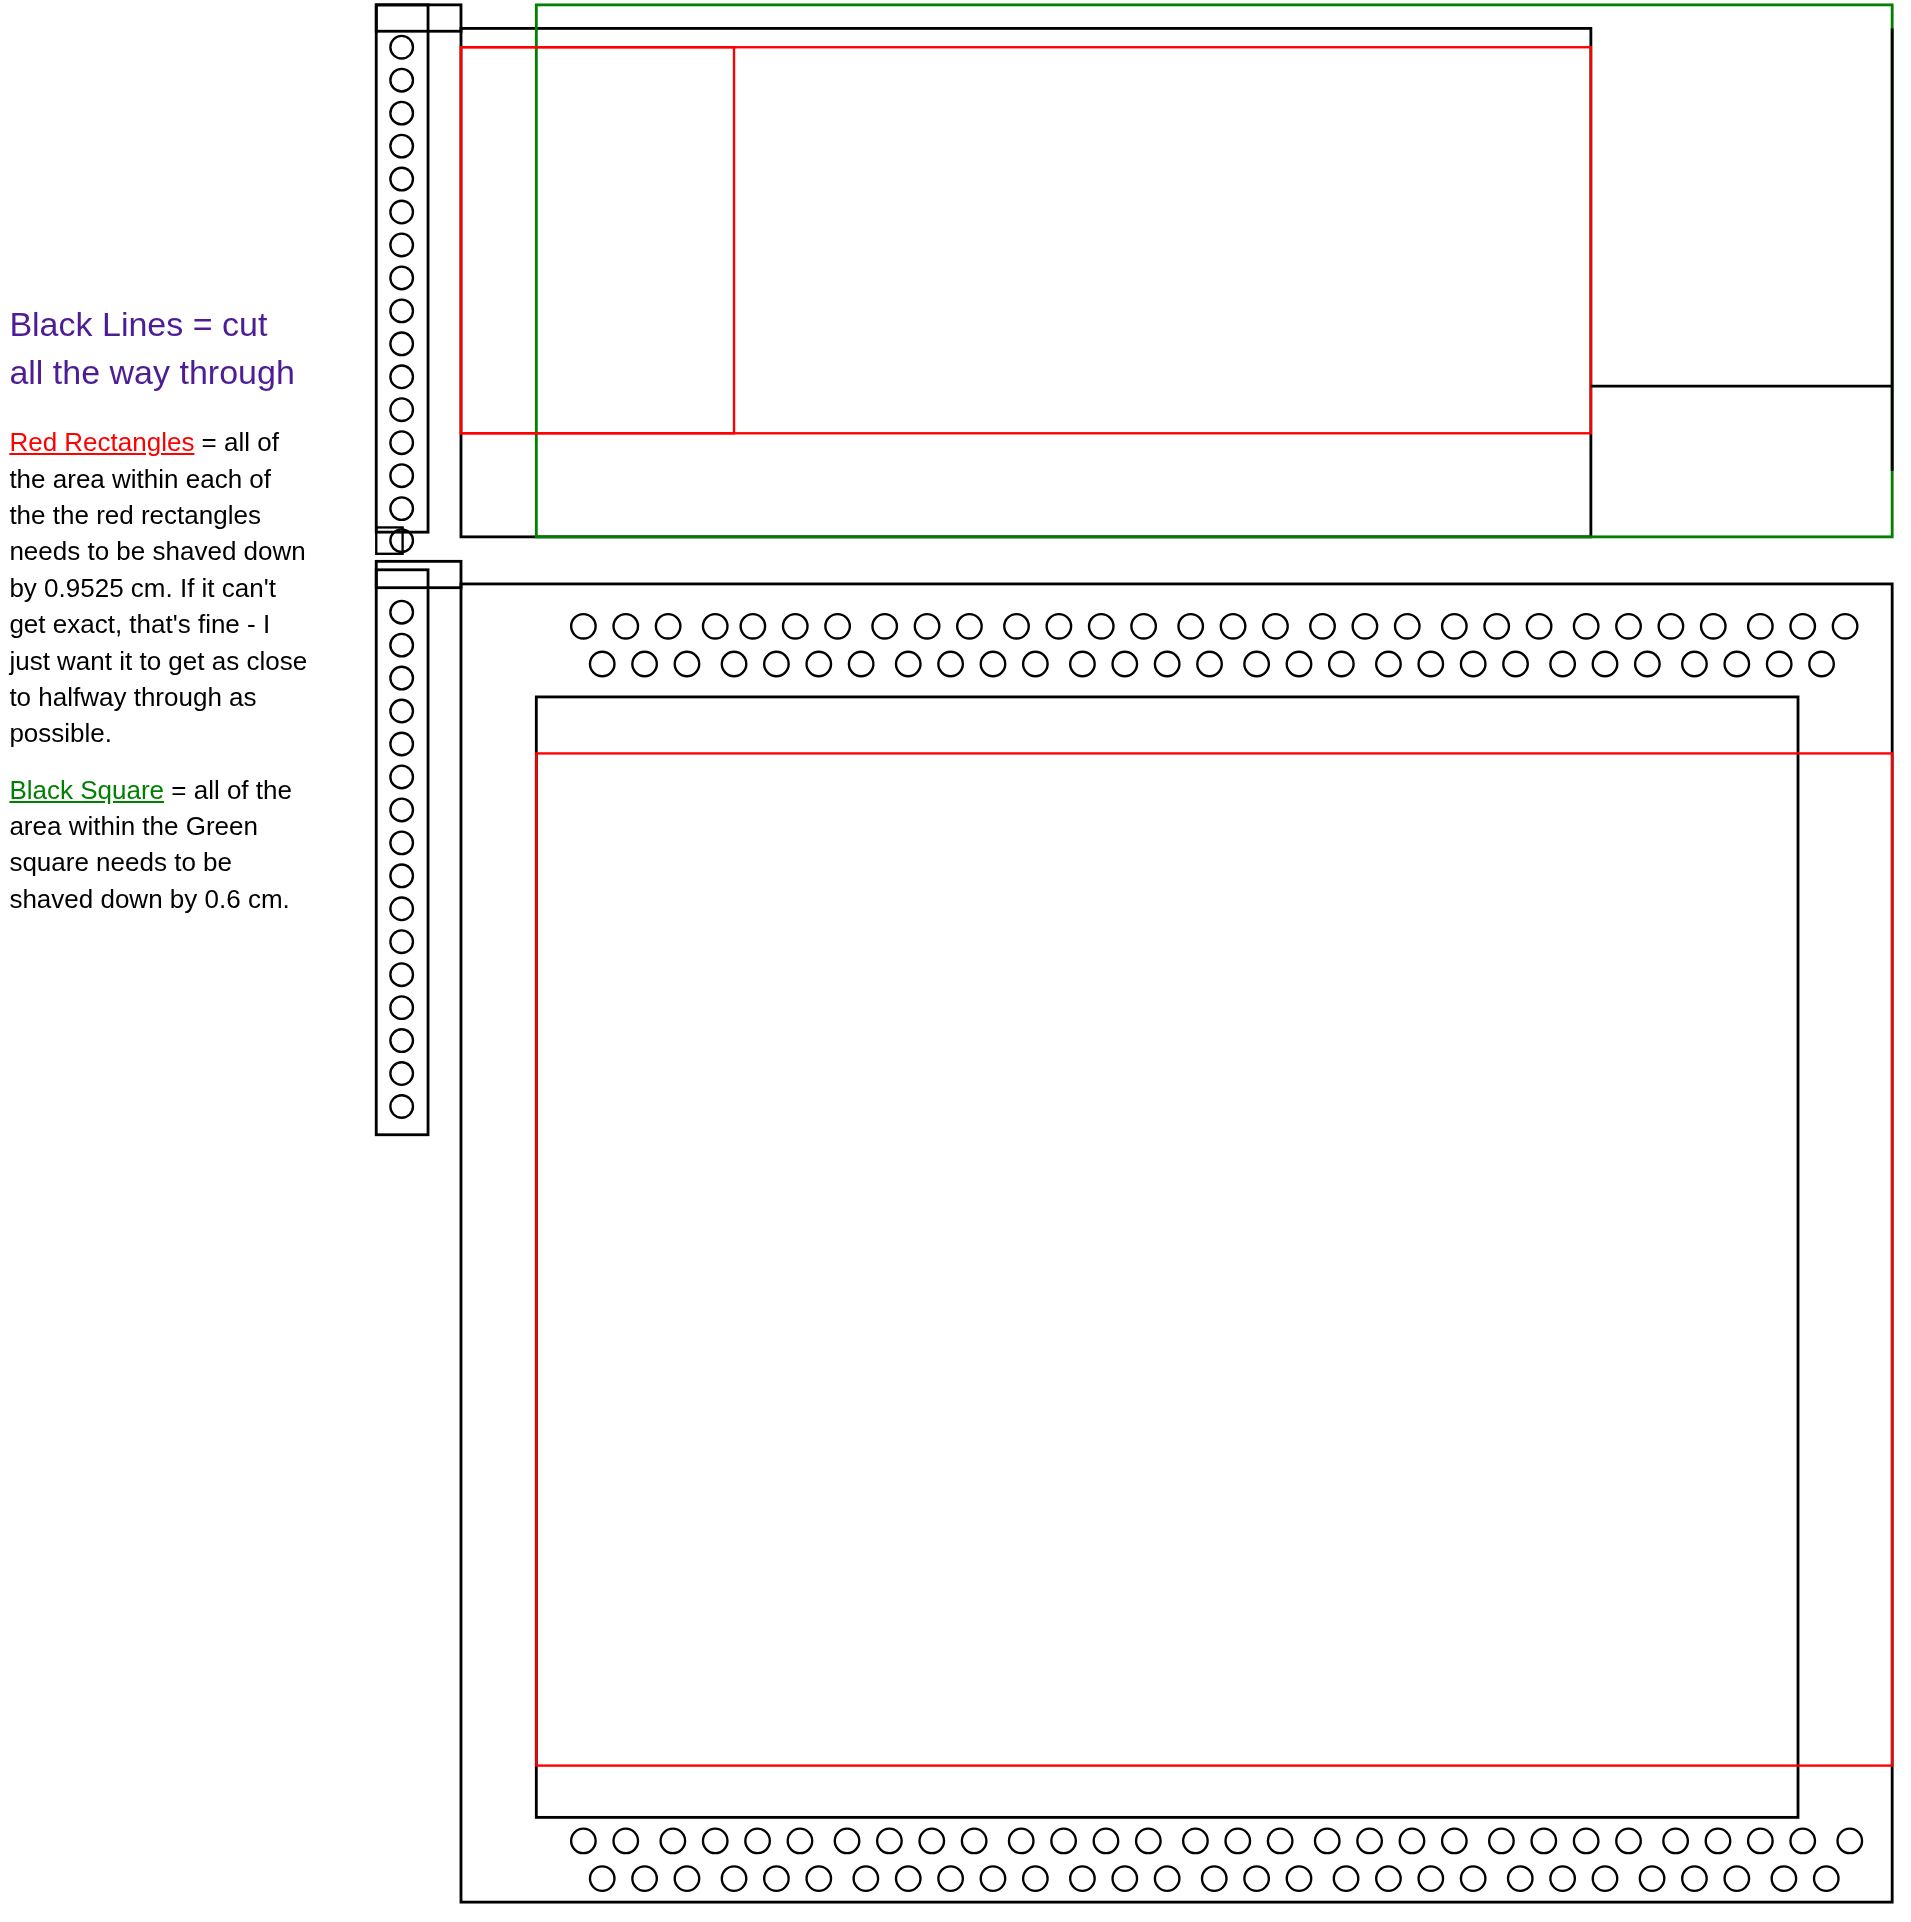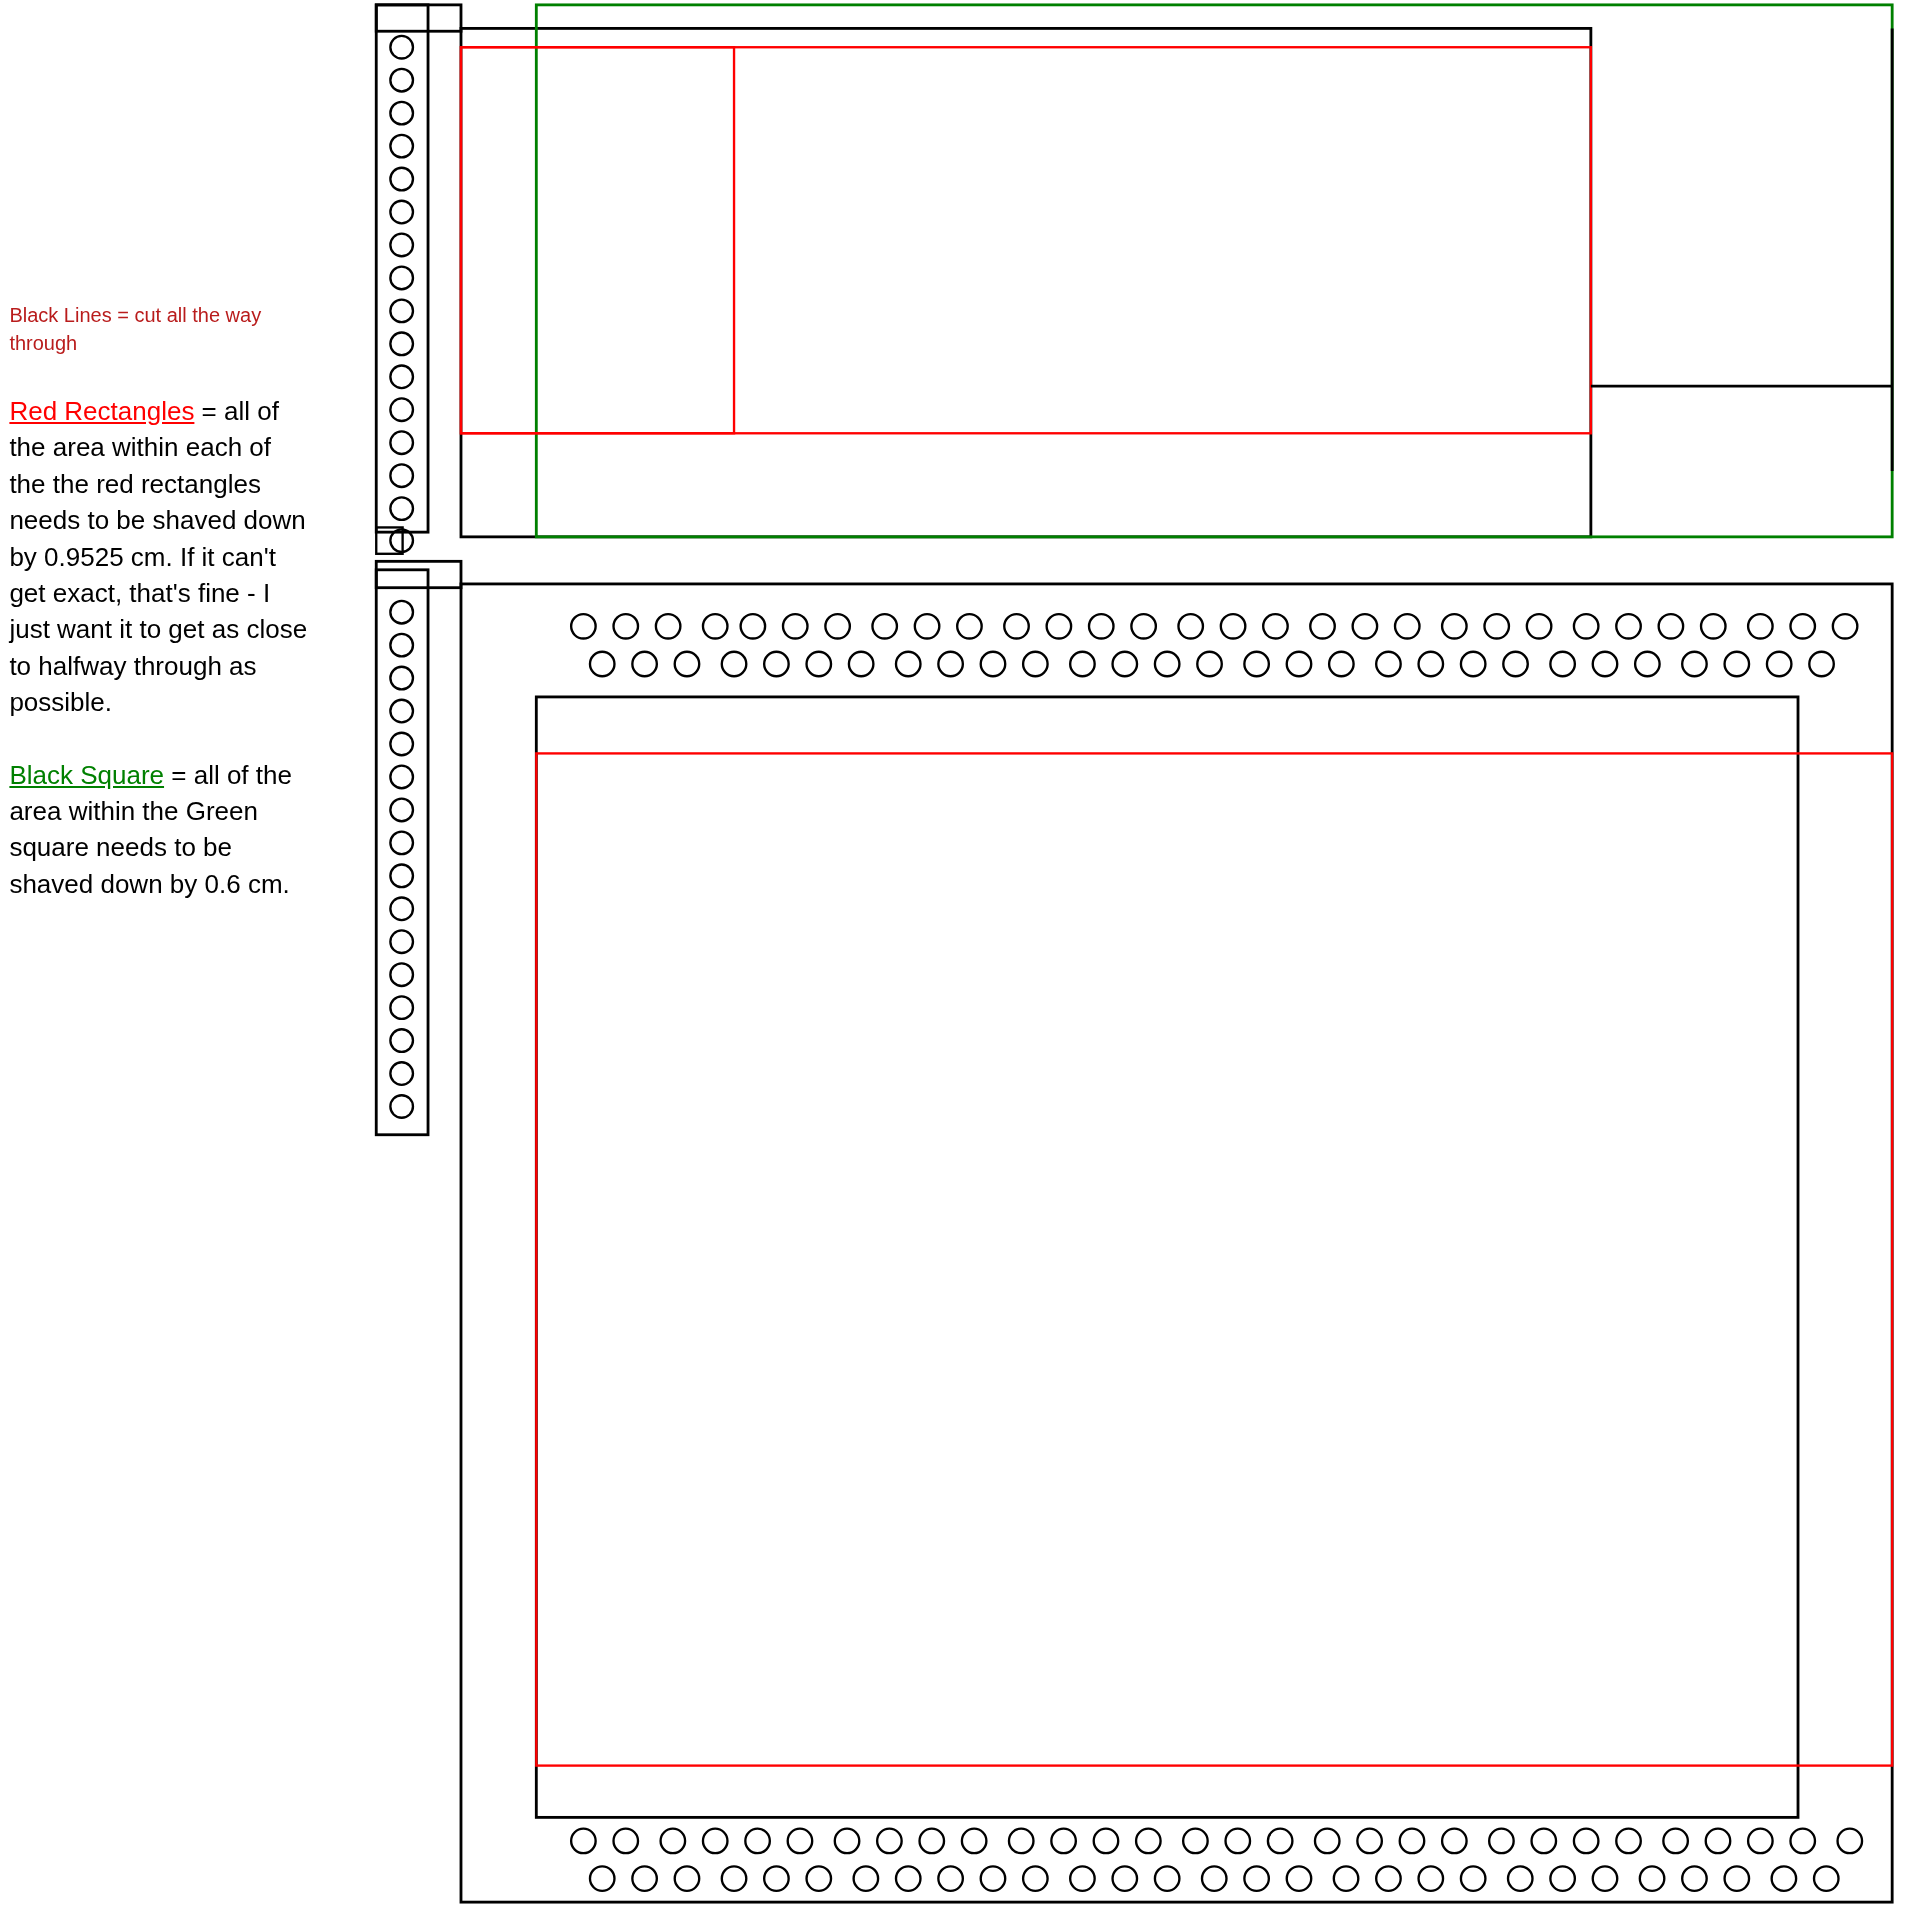--- a/index.html
+++ b/index.html
@@ -13,30 +13,30 @@
     }
 
     
     .legend {
       position: absolute;
       left: 9.4px;
       top: 301px;
       width: 301px;
     }
     .legend-black {
-      font-size: 20px;
-      color: #b91c1c;
+      font-size: 34px;
+      color: #4c1d95;
       line-height: 1.4;
-      margin-bottom: 36px;
+      margin-bottom: 28px;
     }
     .legend-red {
       font-size: 26px;
       color: #000;
       line-height: 1.4;
-      margin-bottom: 36px;
+      margin-bottom: 20px;
     }
     .legend-red .red-word {
       color: red;
       text-decoration: underline;
     }
     .legend-green {
       font-size: 26px;
       color: #000;
       line-height: 1.4;
     }

